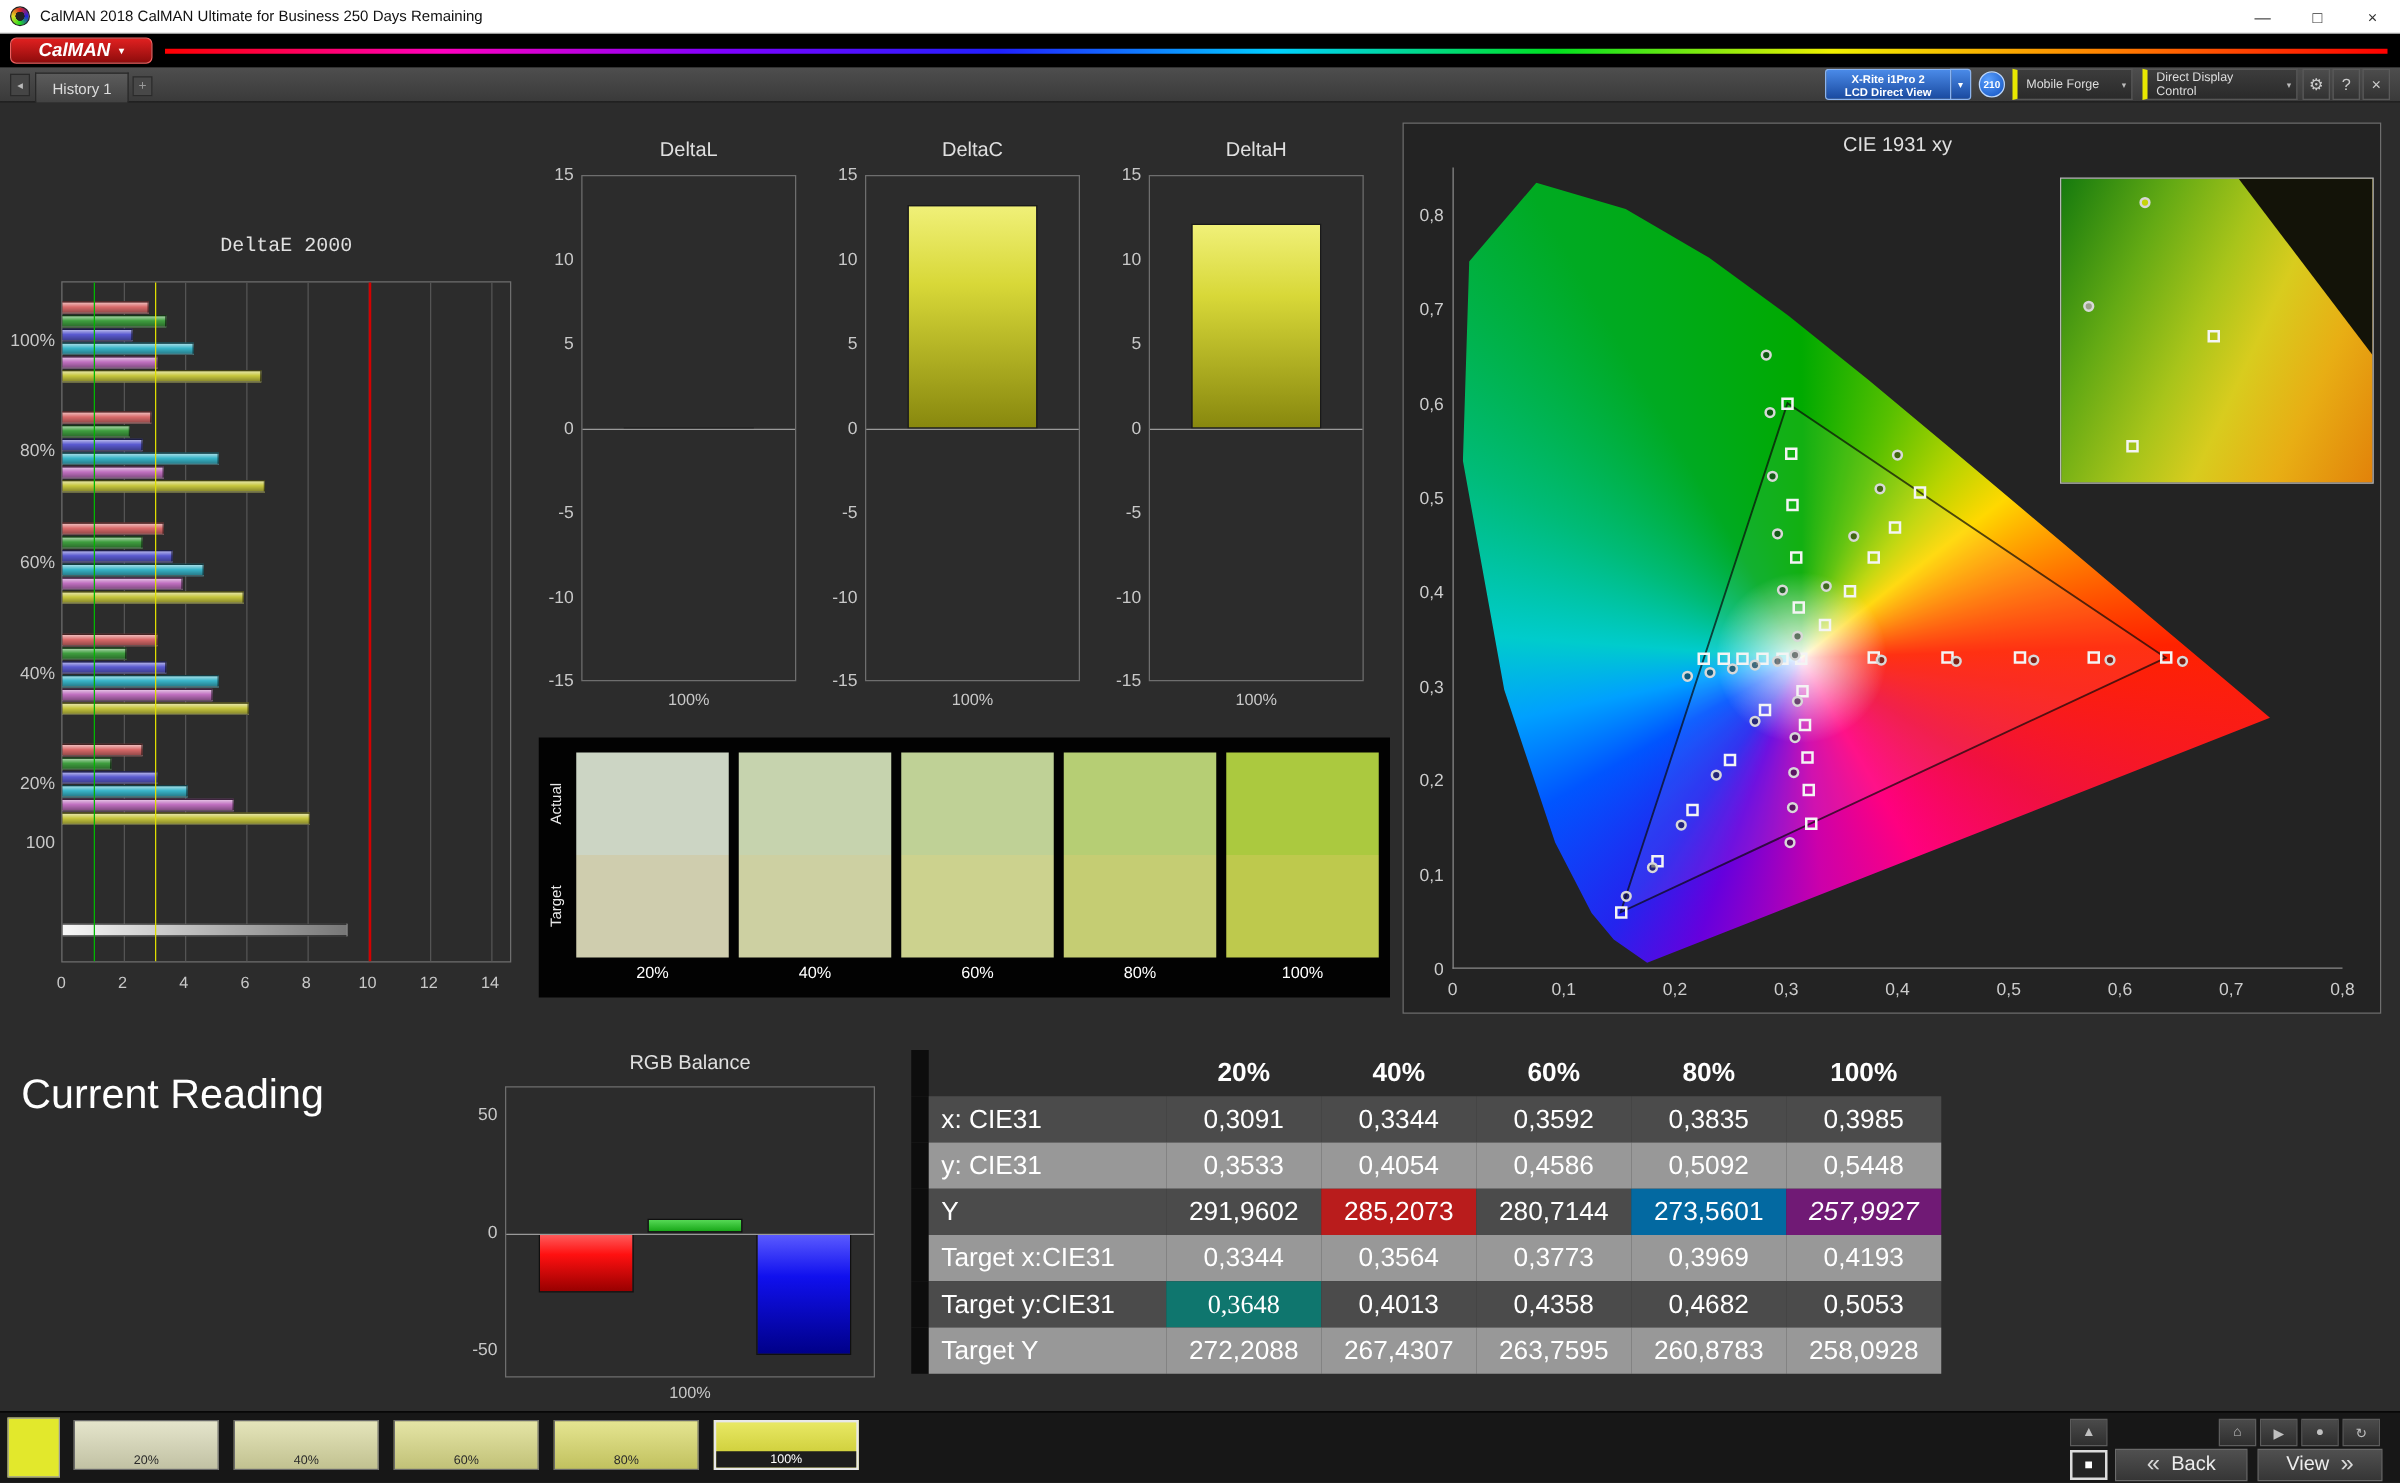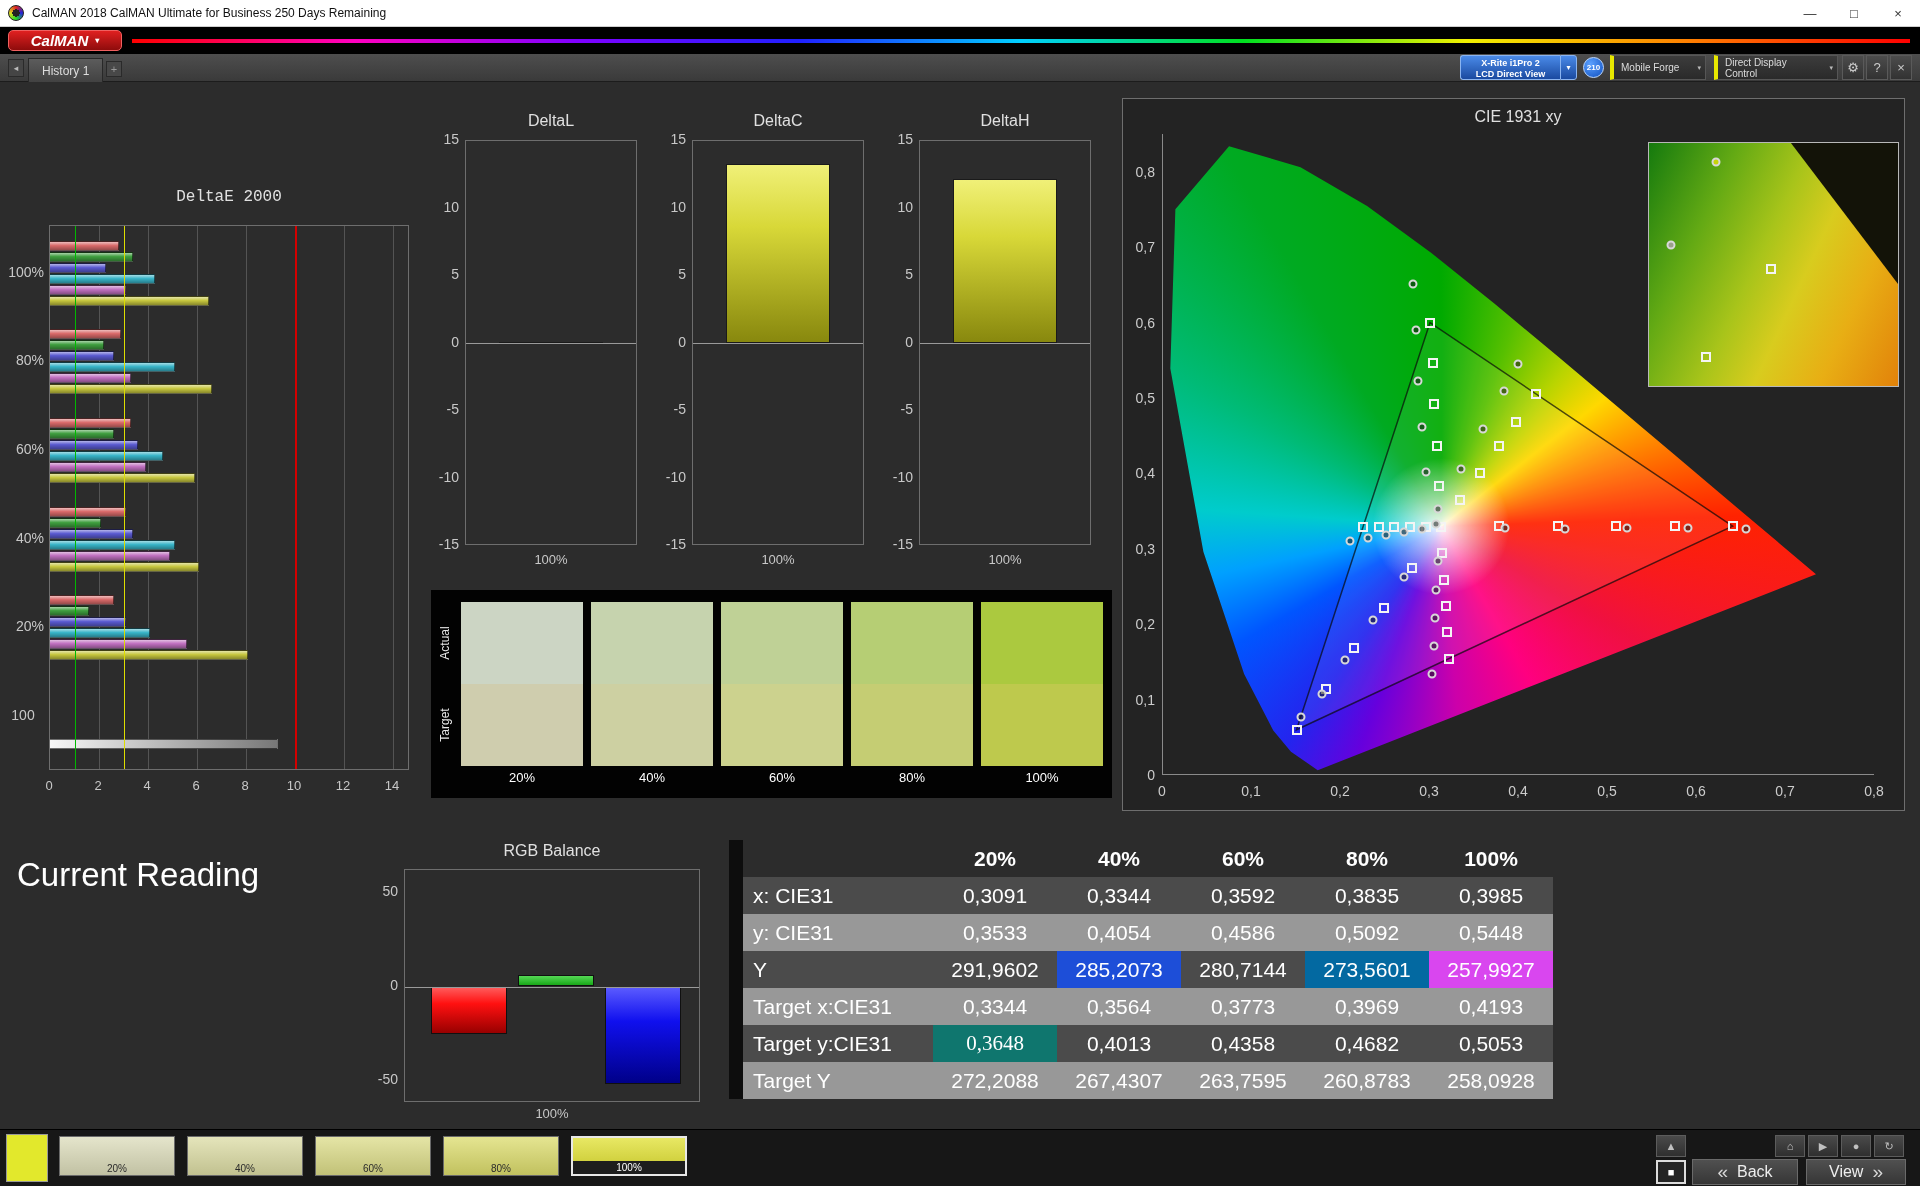--- a/index.html
+++ b/index.html
@@ -354,24 +354,24 @@
       <div class="tcell tstrip"></div>
       <div class="tcell tlabel" style="background: rgb(152, 152, 152);">y: CIE31</div>
       <div class="tcell" style="background: rgb(152, 152, 152);">0,3533</div>
       <div class="tcell" style="background: rgb(152, 152, 152);">0,4054</div>
       <div class="tcell" style="background: rgb(152, 152, 152);">0,4586</div>
       <div class="tcell" style="background: rgb(152, 152, 152);">0,5092</div>
       <div class="tcell" style="background: rgb(152, 152, 152);">0,5448</div>
       <div class="tcell tstrip"></div>
       <div class="tcell tlabel" style="background: rgb(75, 75, 75);">Y</div>
       <div class="tcell" style="background: rgb(75, 75, 75);">291,9602</div>
-      <div class="tcell" style="background: #1d4ed8;">285,2073</div>
+      <div class="tcell" style="background: #b91c1c;">285,2073</div>
       <div class="tcell" style="background: rgb(75, 75, 75);">280,7144</div>
       <div class="tcell" style="background: #0369a1;">273,5601</div>
-      <div class="tcell" style="background: #d946ef;">257,9927</div>
+      <div class="tcell" style="background: #701a75; font-style: italic;">257,9927</div>
       <div class="tcell tstrip"></div>
       <div class="tcell tlabel" style="background: rgb(152, 152, 152);">Target x:CIE31</div>
       <div class="tcell" style="background: rgb(152, 152, 152);">0,3344</div>
       <div class="tcell" style="background: rgb(152, 152, 152);">0,3564</div>
       <div class="tcell" style="background: rgb(152, 152, 152);">0,3773</div>
       <div class="tcell" style="background: rgb(152, 152, 152);">0,3969</div>
       <div class="tcell" style="background: rgb(152, 152, 152);">0,4193</div>
       <div class="tcell tstrip"></div>
       <div class="tcell tlabel" style="background: rgb(75, 75, 75);">Target y:CIE31</div>
       <div class="tcell" style="background: #0f766e; font-family: Liberation Serif, serif;">0,3648</div>
@@ -427,21 +427,21 @@
     <div class="xlab" style="left: 196px; top: 778px; transform: translateX(-50%);">6</div>
     <div class="xlab" style="left: 245px; top: 778px; transform: translateX(-50%);">8</div>
     <div class="xlab" style="left: 294px; top: 778px; transform: translateX(-50%);">10</div>
     <div class="xlab" style="left: 343px; top: 778px; transform: translateX(-50%);">12</div>
     <div class="xlab" style="left: 392px; top: 778px; transform: translateX(-50%);">14</div>
     <div class="ylab" style="left: 2px; top: 264px; width: 42px;">100%</div>
     <div class="ylab" style="left: 2px; top: 352px; width: 42px;">80%</div>
     <div class="ylab" style="left: 2px; top: 441px; width: 42px;">60%</div>
     <div class="ylab" style="left: 2px; top: 530px; width: 42px;">40%</div>
     <div class="ylab" style="left: 2px; top: 618px; width: 42px;">20%</div>
-    <div class="ylab" style="left: 2px; top: 707px; width: 42px; text-align: center;">100</div>
+    <div class="ylab" style="left: 2px; top: 665px; width: 42px;">100</div>
     <div class="ctitle" style="left: 465px; top: 112px; width: 172px;">DeltaL</div>
     <div class="plotbox" style="left: 465px; top: 140px; width: 172px; height: 405px;">
       <div class="dbar" style="left: 33px; width: 104px; height: 2px; top: 200.5px;"></div>
       <div class="zero" style="top: 202px;"></div>
     </div>
     <div class="ylab" style="left: 419px; top: 131px; width: 40px;">15</div>
     <div class="ylab" style="left: 419px; top: 198.5px; width: 40px;">10</div>
     <div class="ylab" style="left: 419px; top: 266px; width: 40px;">5</div>
     <div class="ylab" style="left: 419px; top: 333.5px; width: 40px;">0</div>
     <div class="ylab" style="left: 419px; top: 401px; width: 40px;">-5</div>

